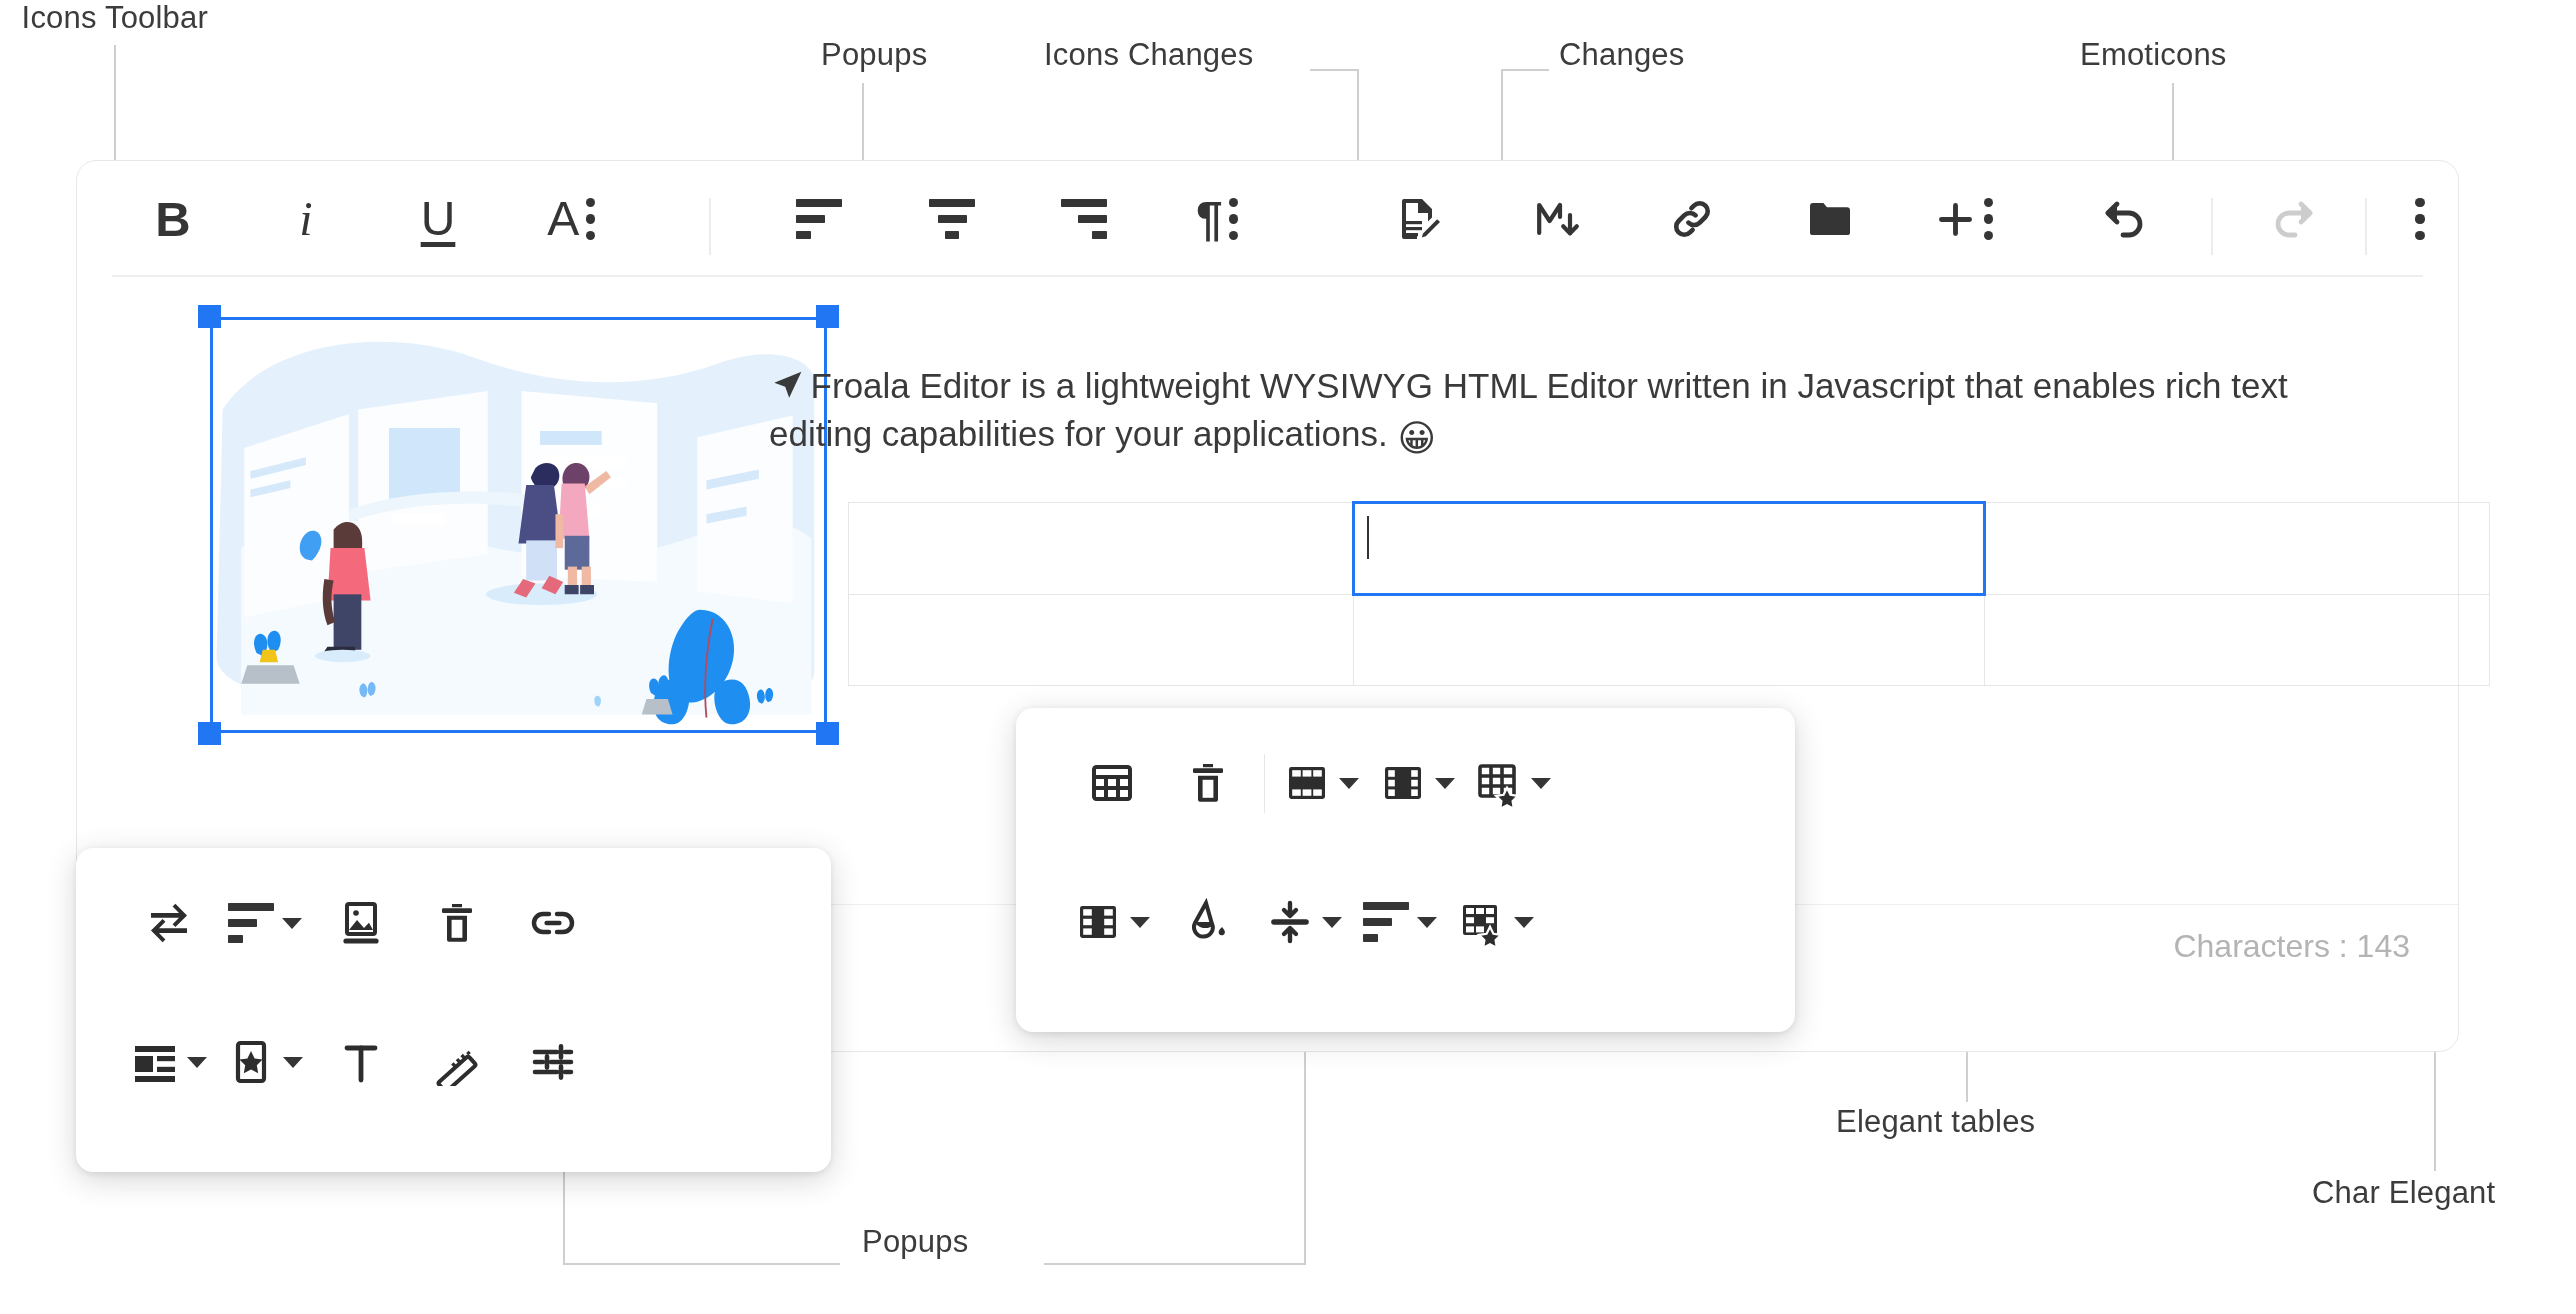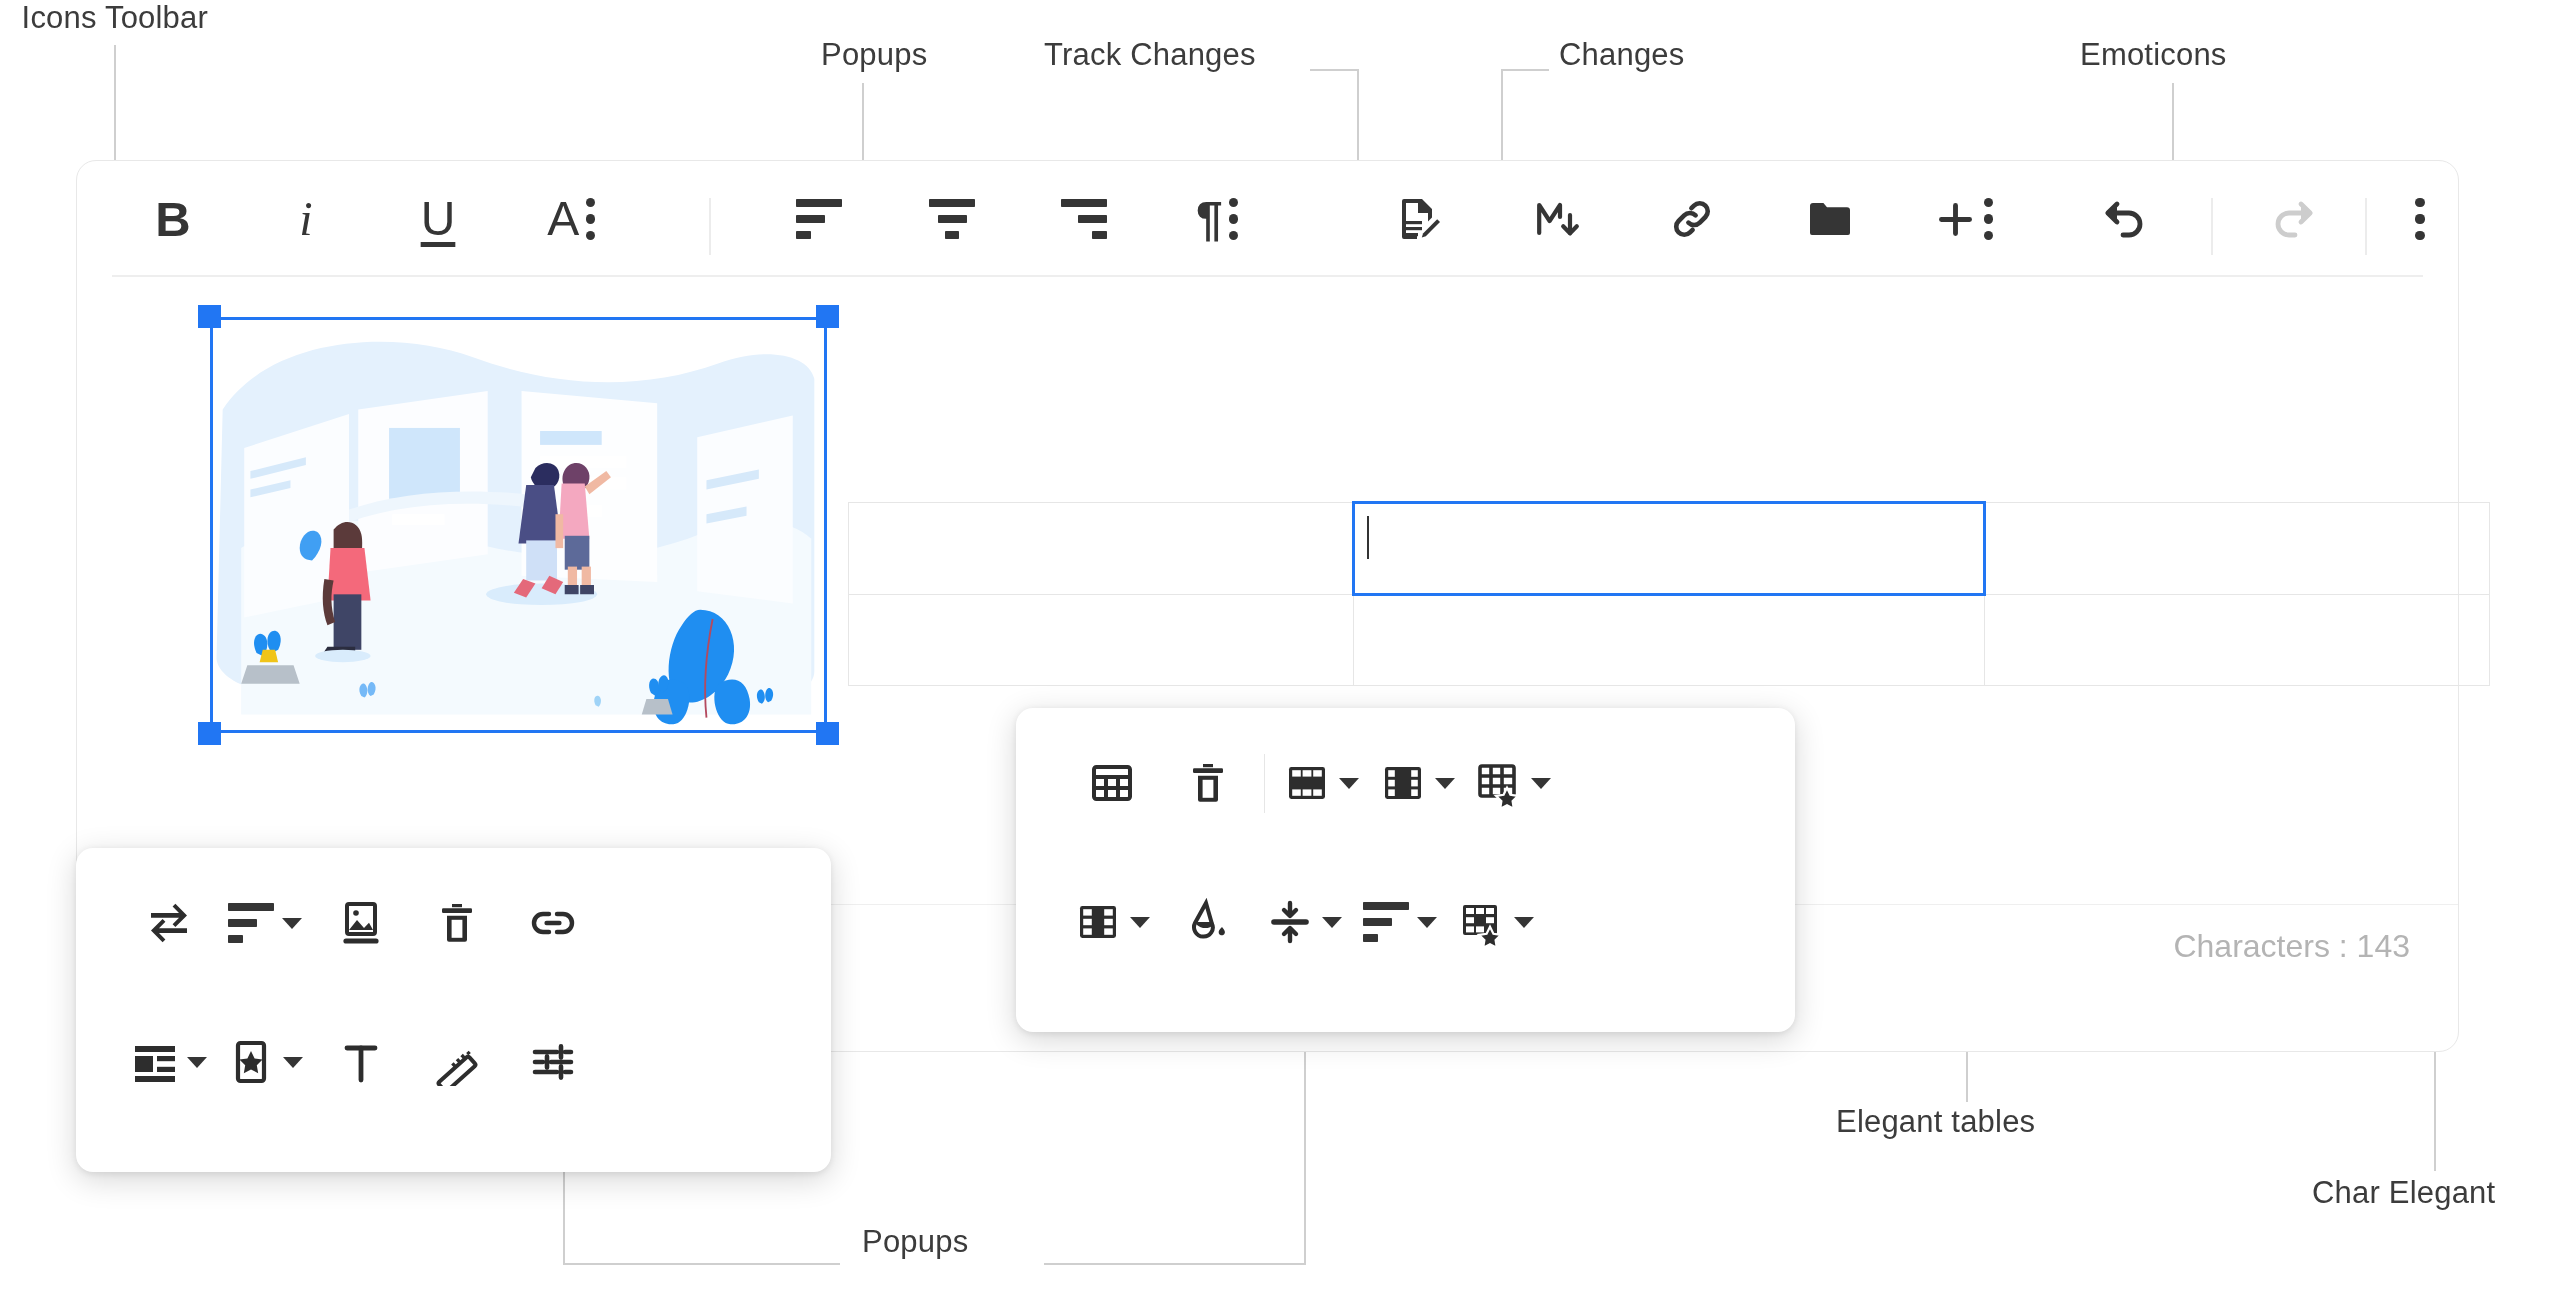--- a/index.html
+++ b/index.html
@@ -95,21 +95,21 @@
 
   <div class="anno" style="left:21.6px;top:0px;">Icons Toolbar</div>
   <div class="leader-v" style="left:114px;top:45px;height:160px;"></div>
   <div class="leader-dot" style="left:107px;top:197px;"></div>
 
   <div class="anno" style="left:821px;top:37px;">Popups</div>
   <div class="leader-v" style="left:862px;top:83px;height:316px;"></div>
   <div class="leader-h" style="left:786px;top:398px;width:77px;"></div>
   <div class="leader-dot" style="left:775px;top:389px;"></div>
 
-  <div class="anno" style="left:1044px;top:37px;">Track Changes</div>
+  <div class="anno" style="left:1044px;top:37px;">Icons Changes</div>
   <div class="leader-h" style="left:1310px;top:69px;width:48px;"></div>
   <div class="leader-v" style="left:1357px;top:69px;height:133px;"></div>
   <div class="leader-dot" style="left:1350px;top:194px;"></div>
 
   <div class="anno" style="left:1559px;top:37px;">Changes</div>
   <div class="leader-h" style="left:1501px;top:69px;width:48px;"></div>
   <div class="leader-v" style="left:1501px;top:69px;height:133px;"></div>
   <div class="leader-dot" style="left:1494px;top:194px;"></div>
 
   <div class="anno" style="left:2080px;top:37px;">Emoticons</div>
@@ -320,20 +320,29 @@
           <path d="M98 246c-3-5 0-9 2-8s3 7 0 9zM106 245c3-5 0-9-2-8s-3 7 0 9z" fill="#1f8ef1" opacity=".6"></path>
           <path d="M250 252c-2-4 0-7 2-6s2 5 0 7z" fill="#9fd3f7"></path>
         </svg>
         <div class="imgsel"></div>
         <div class="handle h-tl"></div>
         <div class="handle h-tr"></div>
         <div class="handle h-bl"></div>
         <div class="handle h-br"></div>
       </div>
 
+      <div class="para">
+        <span style="display:inline-block;vertical-align:-6.2px;margin-right:4.6px;">
+          <svg width="37" height="37" viewBox="0 0 24 24" fill="#3a3a3a">
+              <path d="M21 3L3.4 10.2l7.1 2.6 2.6 7.1z"></path>
+            </svg>
+        </span><span>Froala Editor is a lightweight WYSIWYG HTML Editor written in Javascript that</span>
+        <span>enables rich text editing capabilities for your applications.</span>
+        <span class="emoji">😀</span>
+      </div>
 
       <div class="tablewrap">
         <table class="tbl">
           <tbody>
               <tr>
             <td></td>
             <td class="sel">
                   <span class="tcursor"></span>
                 </td>
             <td></td>

